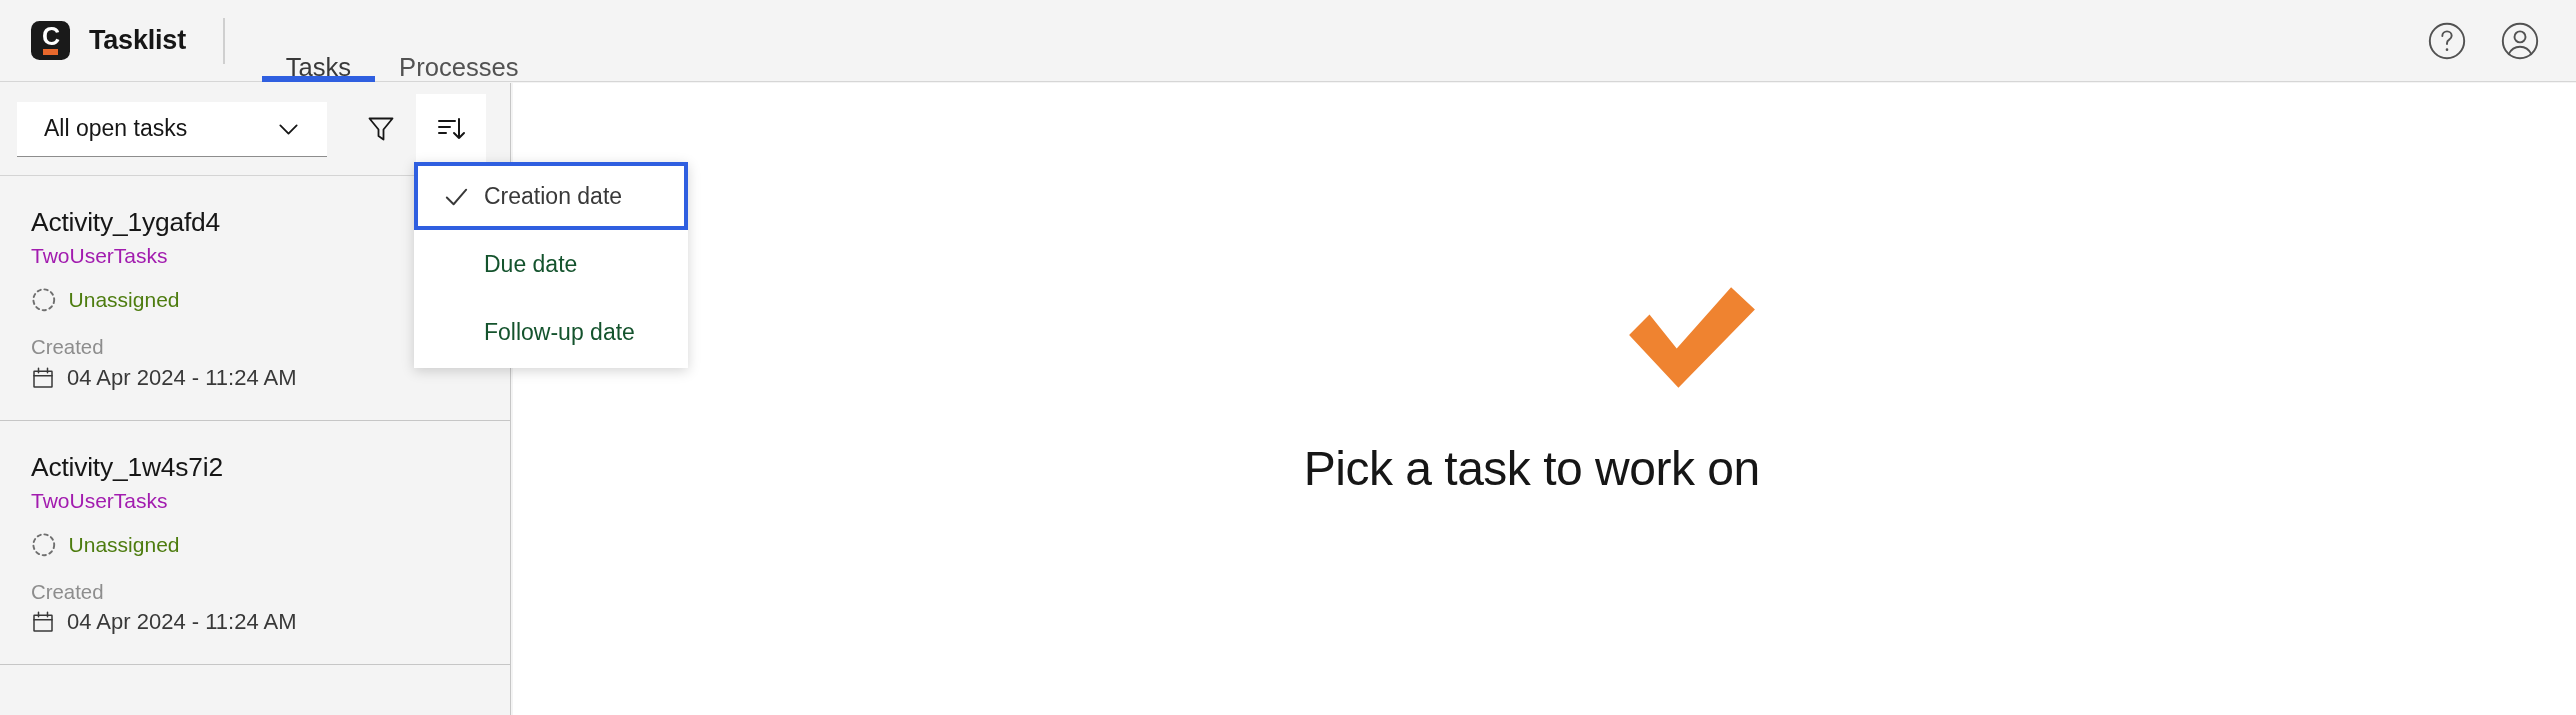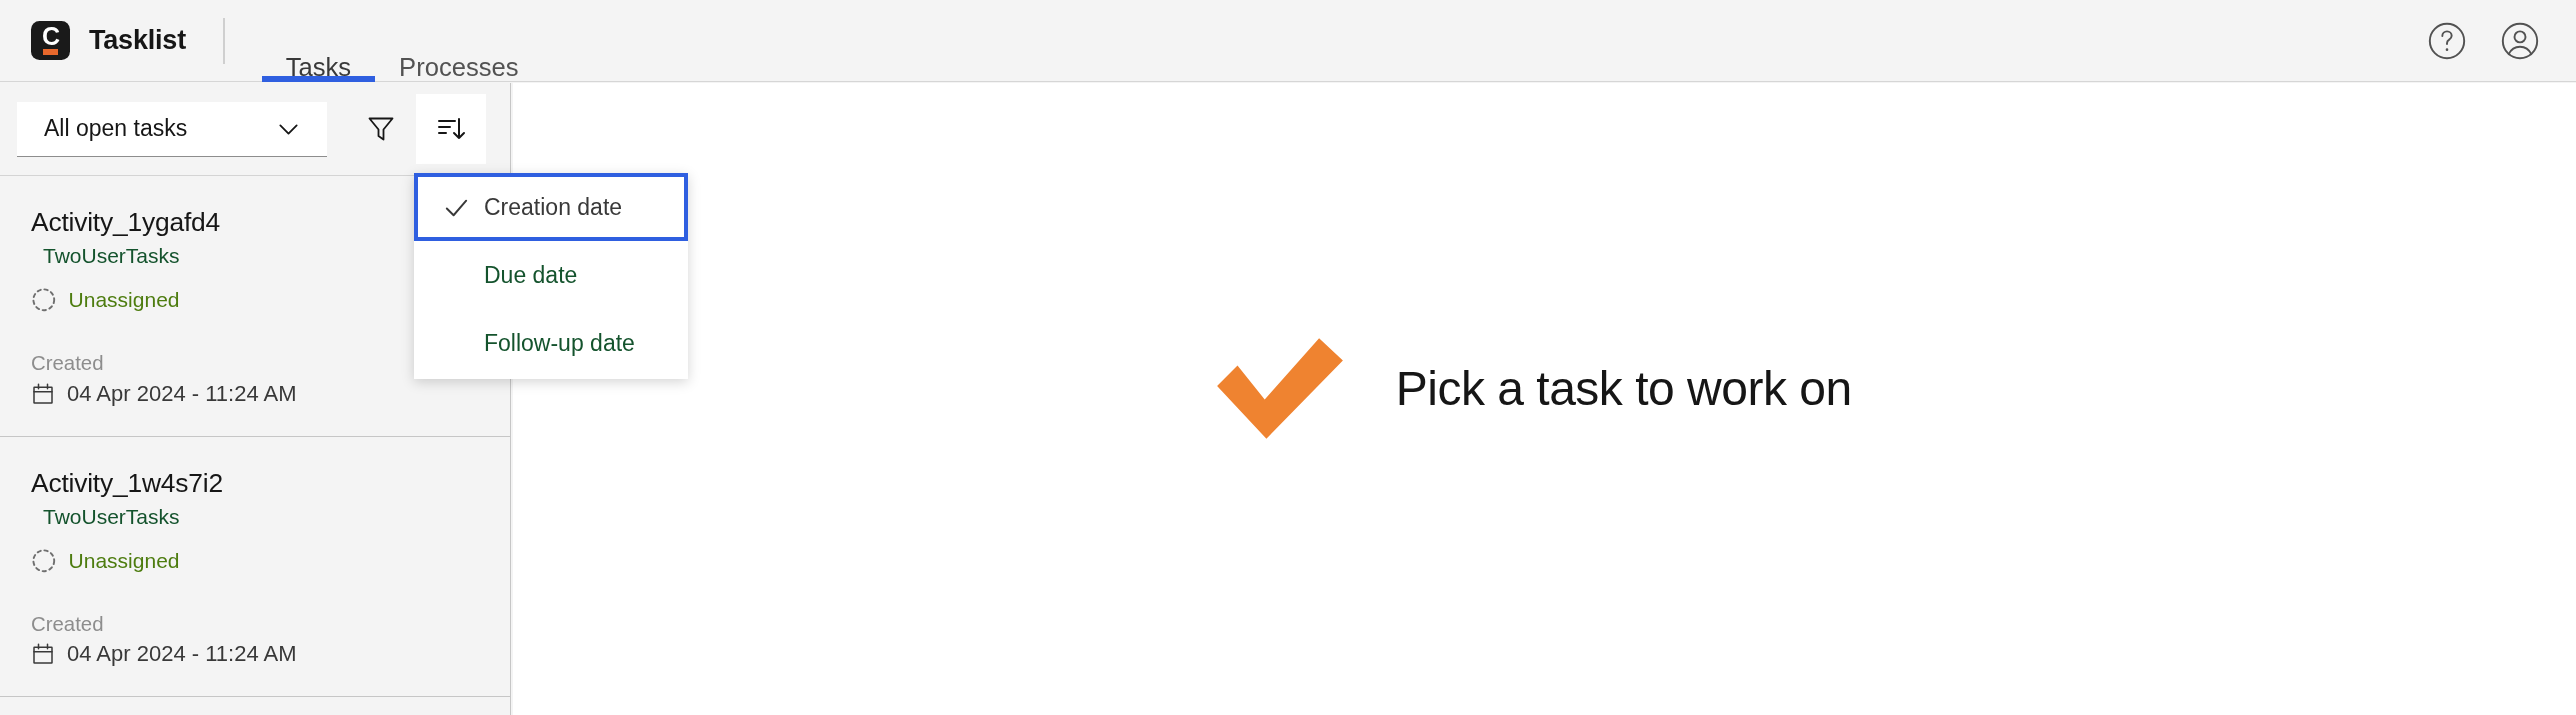--- a/index.html
+++ b/index.html
@@ -94,41 +94,41 @@
   .task-item {
     padding: 31px 31px 29px 31px;
     border-bottom: 1.7px solid #c6c6c6;
     cursor: pointer; background: #f4f4f4;
   }
   .task-name {
     font-size: 26.4px; color: #161616; line-height: 1.18;
     letter-spacing: -0.2px;
   }
   .task-process {
-    font-size: 21px; color: #14532d; margin-top: 5.1px; line-height: 1.2; margin-left: 12px;
+    font-size: 21px; color: #a21caf; margin-top: 5.1px; line-height: 1.2;
   }
   .task-assignee {
     display: flex; align-items: center; gap: 12px; margin-top: 19px;
   }
   .assignee-icon { width: 25.6px; height: 25.6px; flex: none; color: #6f6f6f; }
   .assignee-icon svg { display: block; width: 25.6px; height: 25.6px; }
   .assignee-label { font-size: 21px; color: #4d7c0f; }
   .task-meta-label {
-    font-size: 20.4px; color: #8d8d8d; margin-top: 38px; line-height: 1.2;
+    font-size: 20.4px; color: #8d8d8d; margin-top: 22px; line-height: 1.2;
   }
   .task-meta-value {
     display: flex; align-items: center; gap: 12px; margin-top: 5.1px;
   }
   .cal-icon { width: 24px; height: 24px; flex: none; color: #393939; }
   .cal-icon svg { display: block; width: 24px; height: 24px; }
   .task-date { font-size: 22px; color: #393939; }
 
   
   .sort-menu {
-    position: absolute; top: 173px; left: 414px;
+    position: absolute; top: 162px; left: 414px;
     width: 274px; background: #ffffff;
     box-shadow: 0 3.4px 12px rgba(0,0,0,0.17);
     z-index: 40; padding-bottom: 1.7px;
   }
   .menu-item {
     position: relative; height: 68px; display: flex;
     align-items: center; padding-left: 27px; cursor: pointer;
     font-size: 23px; color: #14532d;
   }
   .menu-item.selected {
@@ -142,22 +142,22 @@
   .menu-check.hidden { visibility: hidden; }
 
   
   .main {
     position: absolute; top: 83px; left: 513px;
     width: 2063px; height: 632px;
     background: #ffffff;
     display: flex; align-items: center; justify-content: center;
   }
   .empty-state {
-    display: flex; align-items: center; gap: 48px;
-    margin-top: -20.4px; margin-left: -25.6px;
+    display: flex; align-items: flex-end; gap: 48px;
+    margin-top: -20.4px; margin-left: -25.6px; flex-direction: column;
   }
   .check-mark { width: 136px; height: 111px; flex: none; }
   .check-mark svg { display: block; width: 136px; height: 111px; }
   .empty-text {
     font-size: 48px; color: #161616; letter-spacing: -0.5px; white-space: nowrap;
   }
 </style>
 </head>
 <body>
 

